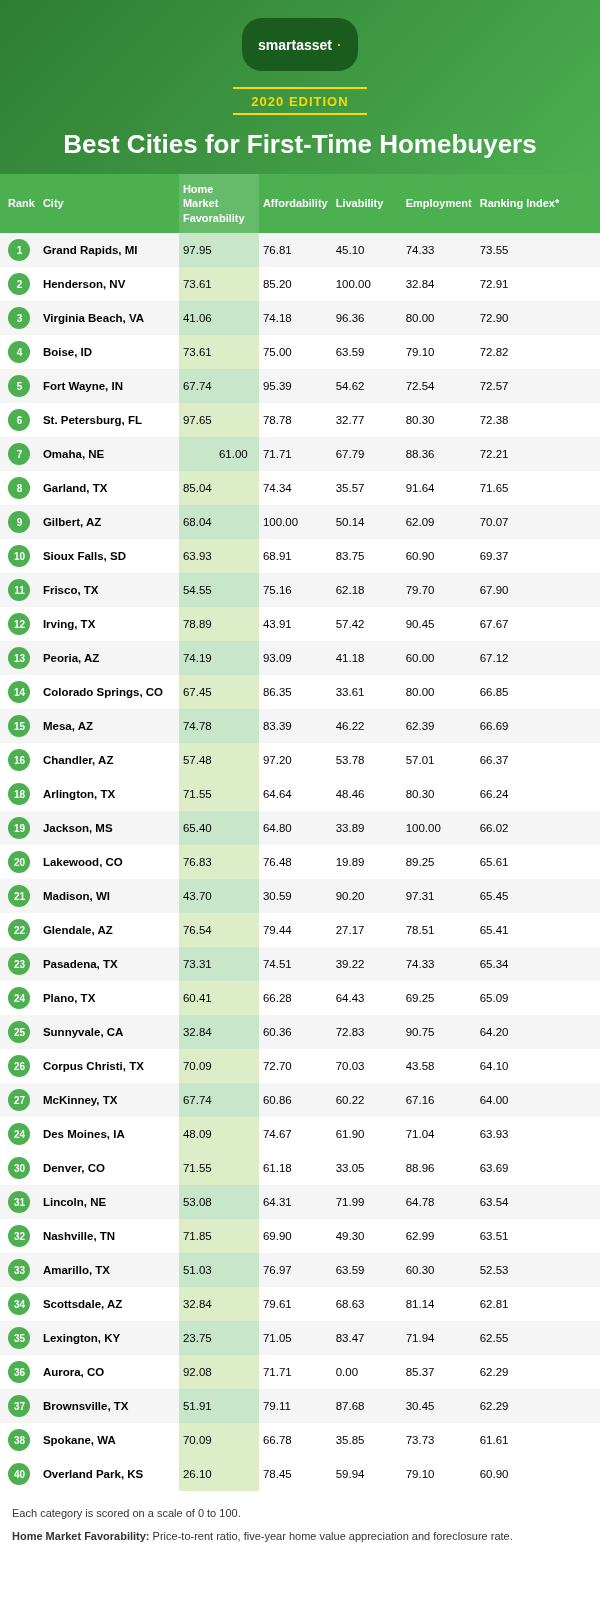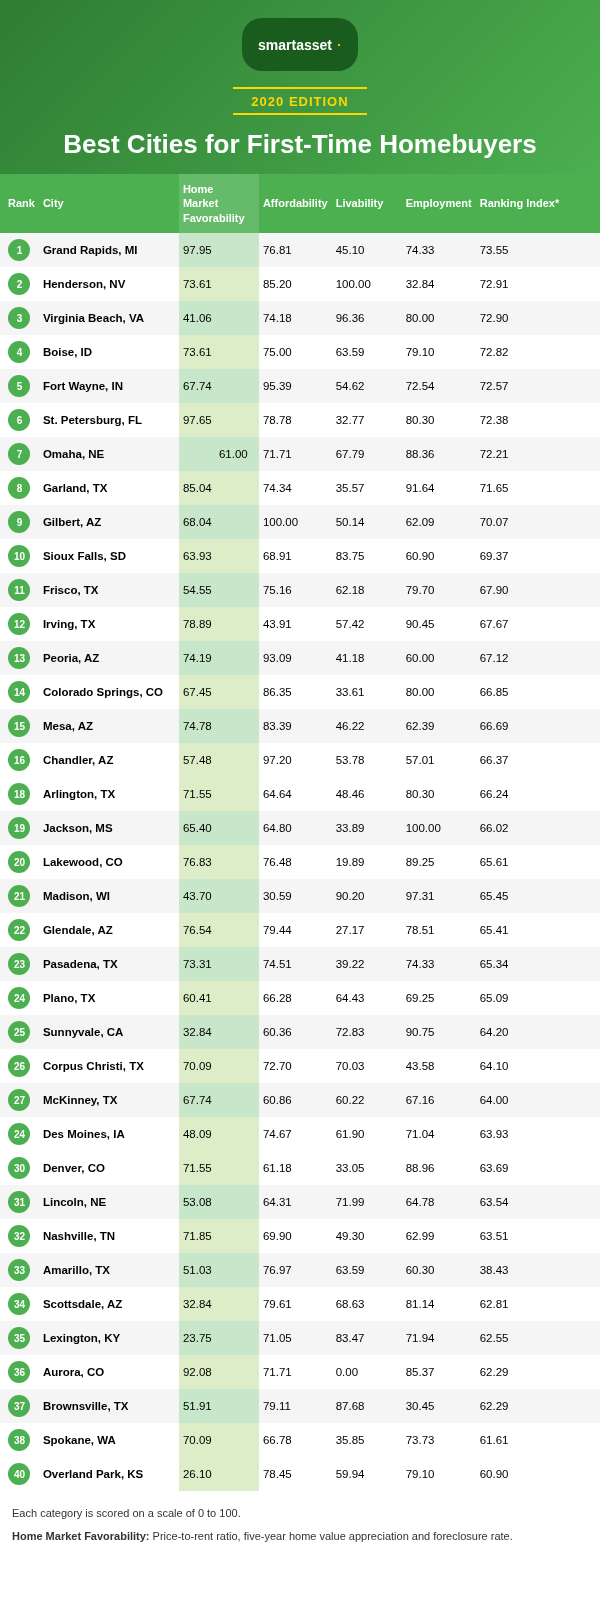--- a/index.html
+++ b/index.html
@@ -436,21 +436,21 @@
             <td>62.99</td>
             <td>63.51</td>
           </tr>
           <tr style="background: rgb(245, 245, 245);">
             <td style="text-align: center;"><span class="rank-circle">33</span></td>
             <td><span class="city-name">Amarillo, TX</span></td>
             <td style="background: rgb(200, 230, 201); margin-top: 28px;">51.03</td>
             <td>76.97</td>
             <td>63.59</td>
             <td>60.30</td>
-            <td>38.43</td>
+            <td>52.53</td>
           </tr>
           <tr style="background: rgb(255, 255, 255);">
             <td style="text-align: center;"><span class="rank-circle">34</span></td>
             <td><span class="city-name">Scottsdale, AZ</span></td>
             <td style="background: rgb(220, 237, 200);">32.84</td>
             <td>79.61</td>
             <td>68.63</td>
             <td>81.14</td>
             <td>62.81</td>
           </tr>

